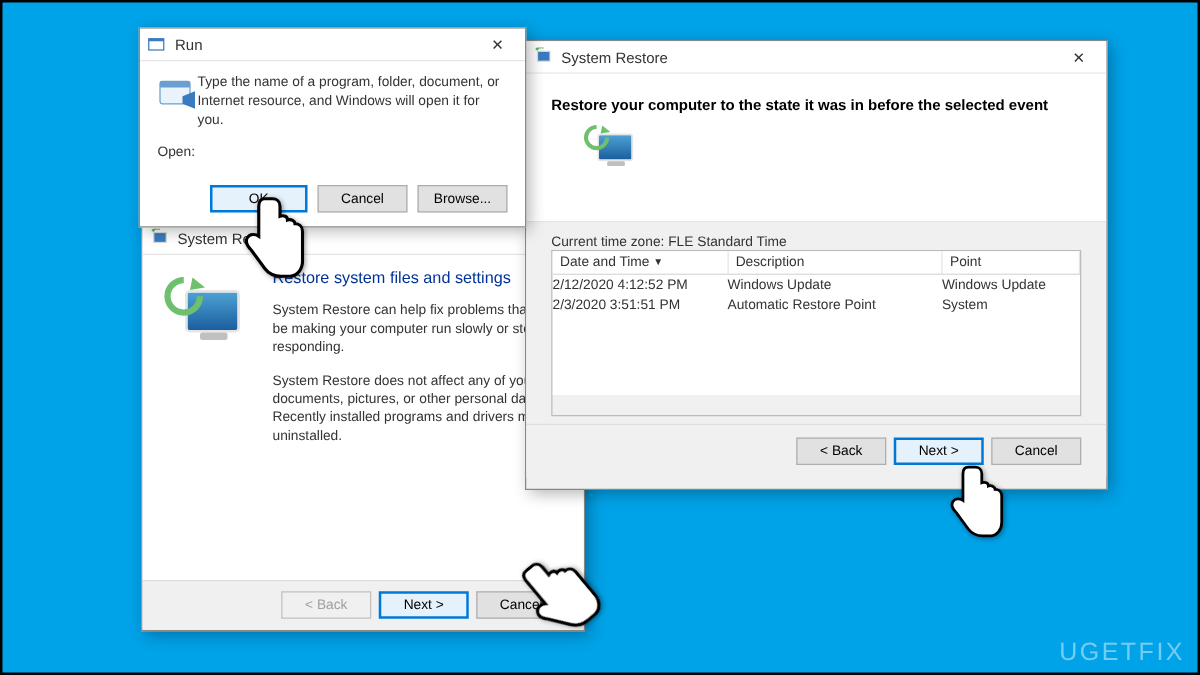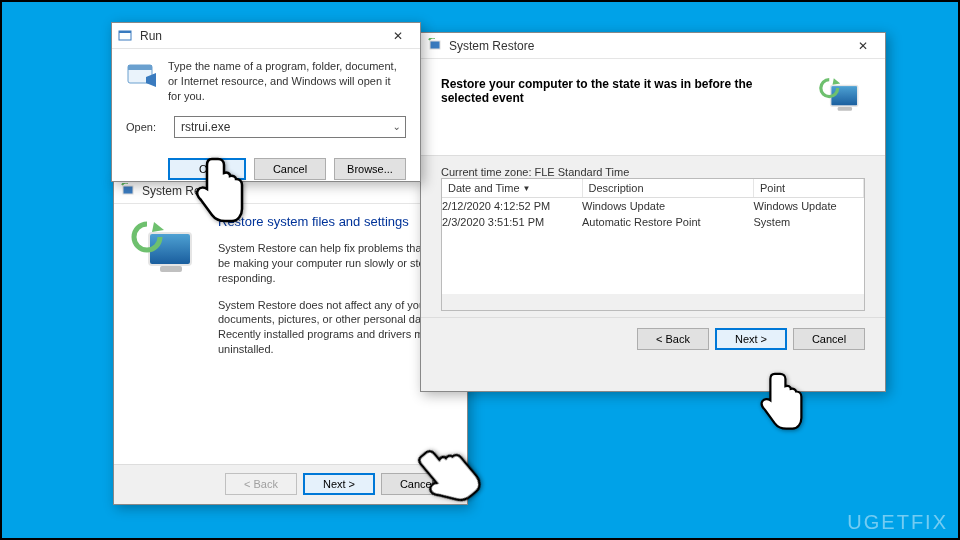--- a/index.html
+++ b/index.html
@@ -9,40 +9,40 @@
 .titlebar .ticon { width: 16px; height: 16px; margin-right: 6px; display: inline-flex; align-items: center; justify-content: center; }
 .titlebar .title { flex: 1; }
 .titlebar .close { width: 32px; height: 22px; display: flex; align-items: center; justify-content: center; cursor: pointer; }
 .btn { display: inline-flex; align-items: center; justify-content: center; height: 22px; min-width: 72px; padding: 0 10px; font-size: 11px; background: #e1e1e1; border: 1px solid #adadad; cursor: pointer; }
 .btn.primary { border: 2px solid #0078d7; background: #e5f1fb; }
 .btn[disabled] { color: #a0a0a0; border-color: #c0c0c0; background: #f0f0f0; cursor: default; }
 
 
 #run { left: 86px; top: 20px; width: 310px; height: 160px; z-index: 3; margin-left: 23px; }
 #run .body { padding: 10px 14px 4px; font-size: 11px; color: #333; }
-#run .desc-row { display: flex; gap: 10px; align-items: flex-start; }
+#run .desc-row { display: flex; align-items: flex-start; }
 #run .open-row { display: flex; align-items: center; margin-top: 12px; gap: 8px; }
 #run .open-label { font-size: 11px; width: 40px; }
 #run .combo { flex: 1; height: 22px; border: 1px solid #7a7a7a; display: flex; align-items: center; padding: 0 6px; font-size: 12px; position: relative; }
 #run .combo .arrow { position: absolute; right: 4px; font-size: 10px; color: #555; }
 #run .btn-row { display: flex; justify-content: flex-end; gap: 8px; padding: 16px 14px 10px; }
 .run-icon svg { width: 32px; height: 32px; }
 
 
 #wiz { left: 111px; top: 175px; width: 355px; height: 328px; z-index: 1; background: #f0f0f0; }
 #wiz .content { display: flex; padding: 10px; gap: 10px; background: #fff; height: 260px; }
 #wiz .iconcol { width: 84px; display: flex; justify-content: center; padding-top: 6px; }
 #wiz .textcol { flex: 1; font-size: 11px; color: #333; }
 #wiz .textcol h3 { font-size: 13px; font-weight: 400; color: #003399; margin-bottom: 12px; }
 #wiz .textcol p { margin-bottom: 12px; line-height: 1.35; }
 #wiz .footer { padding: 8px 14px; background: #f0f0f0; display: flex; justify-content: flex-end; gap: 6px; border-top: 1px solid #ddd; }
 
 
 #pts { left: 418px; top: 30px; width: 466px; height: 360px; z-index: 2; background: #f0f0f0; }
-#pts .header { background: #fff; padding: 18px 20px 14px; display: flex; align-items: flex-start; gap: 28px; border-bottom: 1px solid #ddd; }
+#pts .header { background: #fff; padding: 18px 20px 14px; display: flex; align-items: flex-start; gap: 8px; border-bottom: 1px solid #ddd; flex-direction: column; }
 #pts .header h3 { font-size: 12px; font-weight: 700; color: #000; flex: 1; }
 #pts .mid { padding: 10px 20px 6px; font-size: 11px; color: #333; background: #f0f0f0; }
 #pts .tz { margin-bottom: 0; }
 #pts table { width: 100%; border: 1px solid #bbb; border-collapse: collapse; background: #fff; font-size: 11px; }
 #pts th { text-align: left; padding: 3px 6px; font-weight: 400; background: #fff; border-right: 1px solid #e5e5e5; border-bottom: 1px solid #ddd; }
 #pts td { padding: 2px 0; }
 #pts tbody tr.sel td { background: #0078d7; color: #fff; }
 #pts .tbl-wrap { height: 133px; border: 1px solid #bbb; overflow: hidden; }
 #pts .tbl-wrap table { border: none; }
 #pts .scanrow { display: flex; justify-content: flex-end; padding: 10px 0; }
@@ -195,24 +195,20 @@
         <svg viewBox="0 0 32 32">
             <rect x="2" y="6" width="24" height="18" rx="2" fill="#eaf3fb" stroke="#6aa0cf"></rect>
             <rect x="2" y="6" width="24" height="5" fill="#6aa0cf"></rect>
             <polygon points="20,18 30,14 30,28 20,24" fill="#3a7bbf"></polygon>
           </svg>
       </span>
       <span style="line-height:1.35">Type the name of a program, folder, document, or Internet resource, and Windows will open it for you.</span>
     </div>
     <div class="open-row">
       <span class="open-label">Open:</span>
-      <div class="combo">
-        <span>rstrui.exe</span>
-        <span class="arrow">⌄</span>
-      </div>
     </div>
   </div>
   <div class="btn-row">
     <button class="btn primary" style="min-width:78px">OK</button>
     <button class="btn">Cancel</button>
     <button class="btn">Browse...</button>
   </div>
 </div>
 
 <div class="cursor" style="left:190px; top:155px;">

